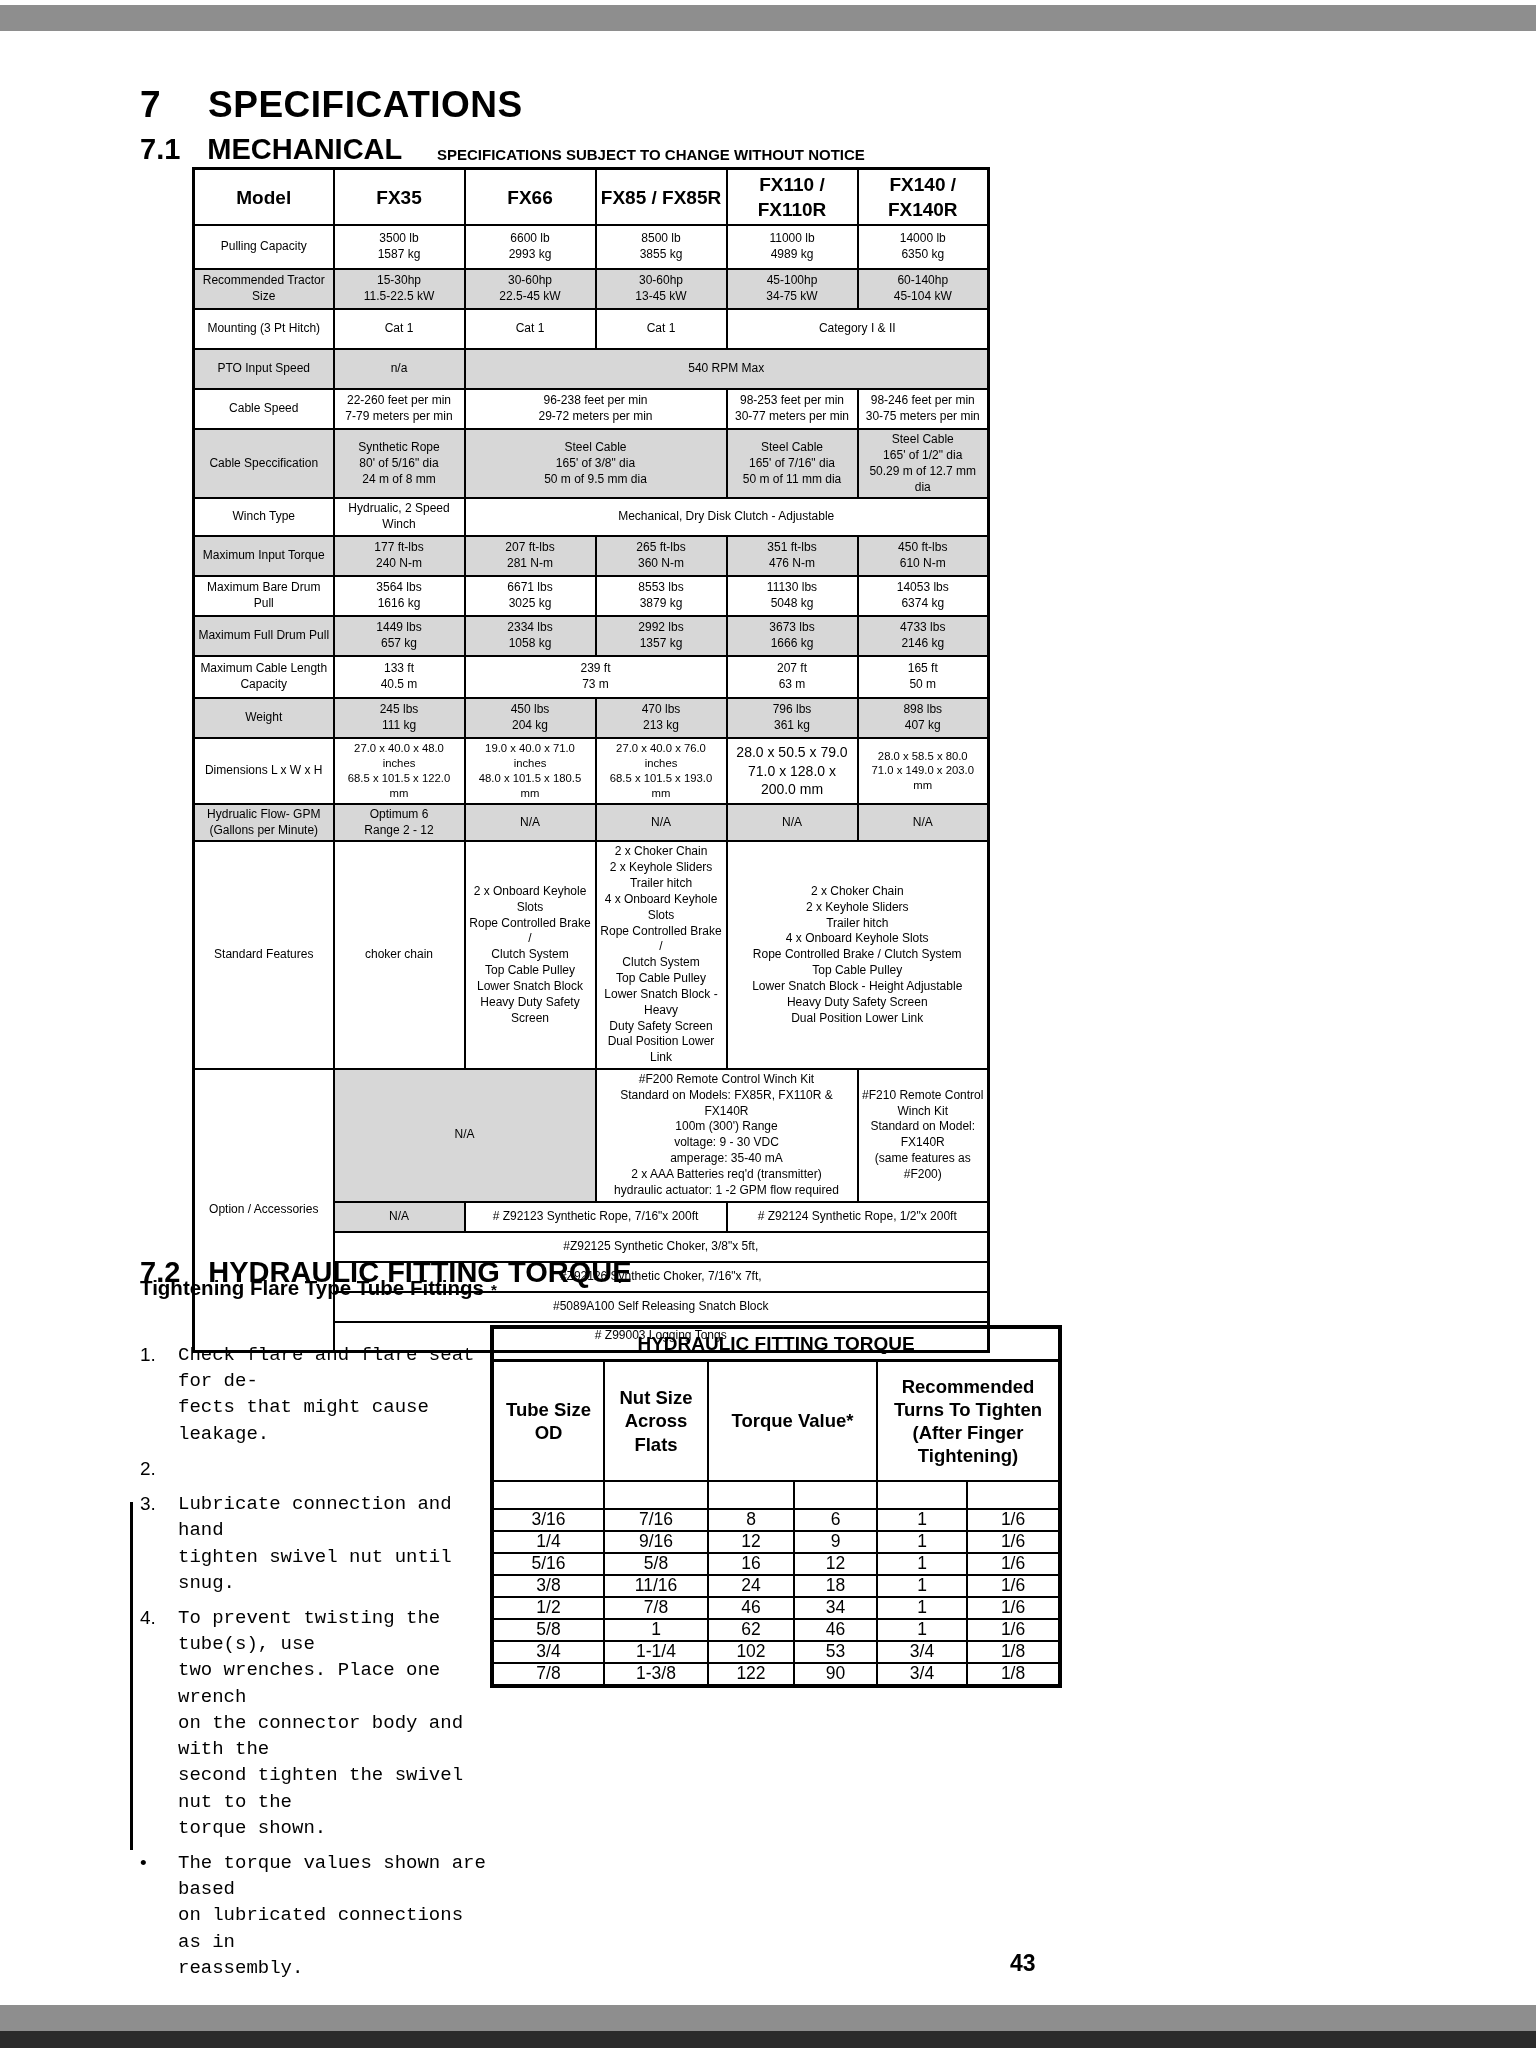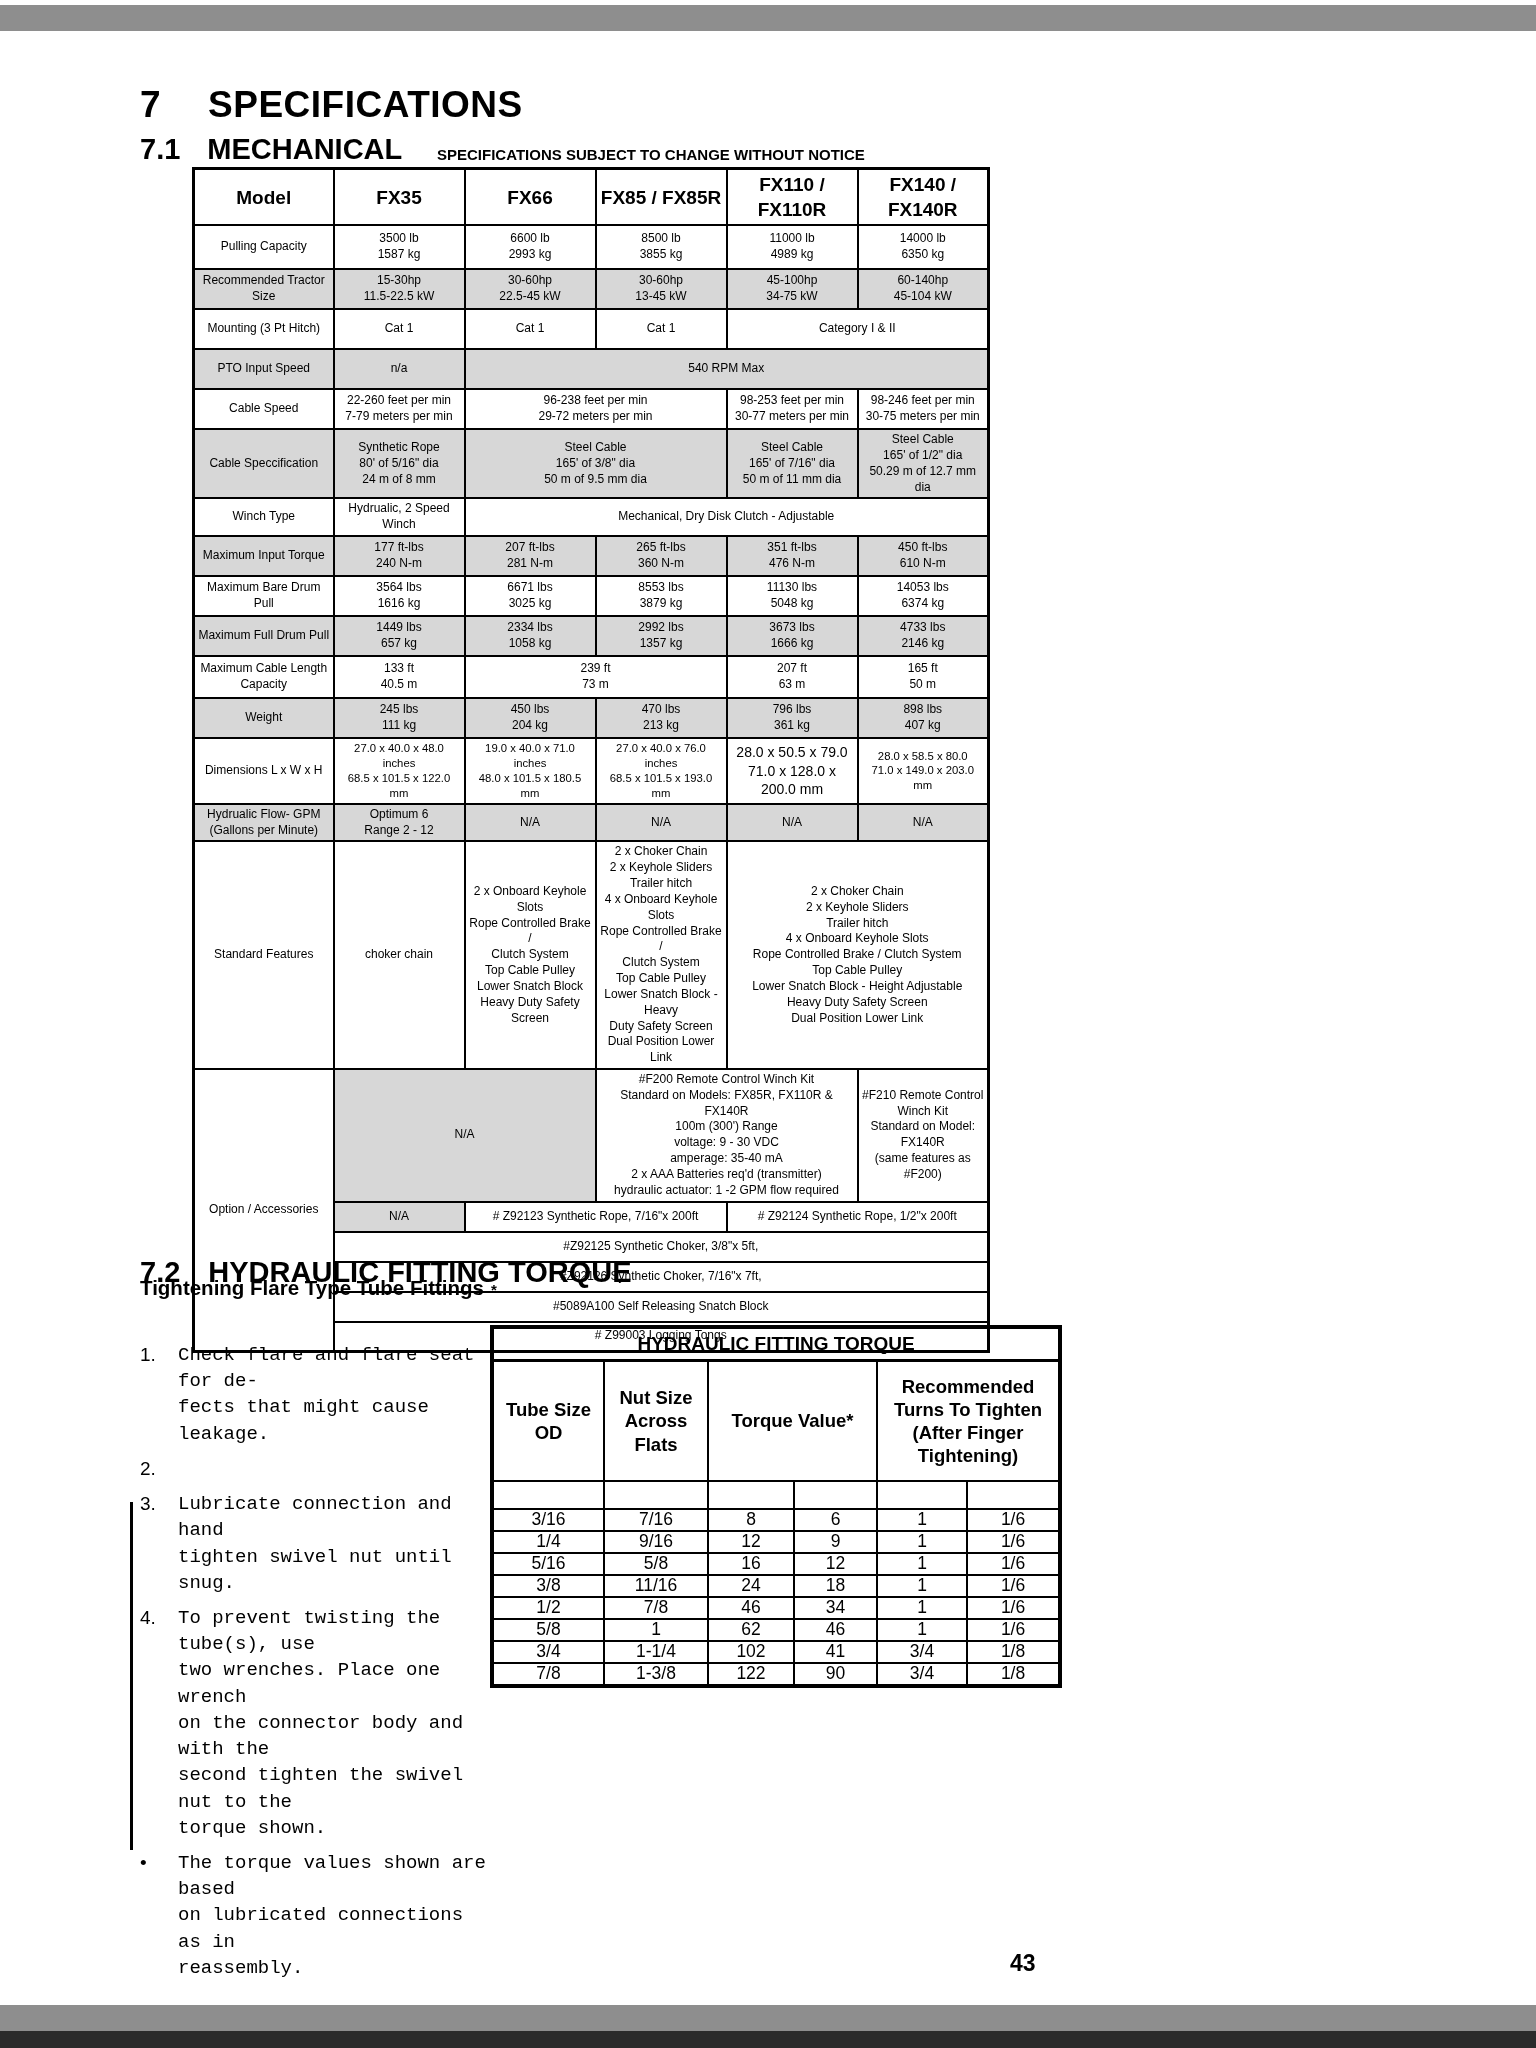--- a/index.html
+++ b/index.html
@@ -435,21 +435,21 @@
     <td>1</td>
     <td>62</td>
     <td>46</td>
     <td>1</td>
     <td>1/6</td>
   </tr>
   <tr class="dr">
     <td>3/4</td>
     <td>1-1/4</td>
     <td>102</td>
-    <td>41</td>
+    <td>53</td>
     <td>3/4</td>
     <td>1/8</td>
   </tr>
   <tr class="dr">
     <td>7/8</td>
     <td>1-3/8</td>
     <td>122</td>
     <td>90</td>
     <td>3/4</td>
     <td>1/8</td>

